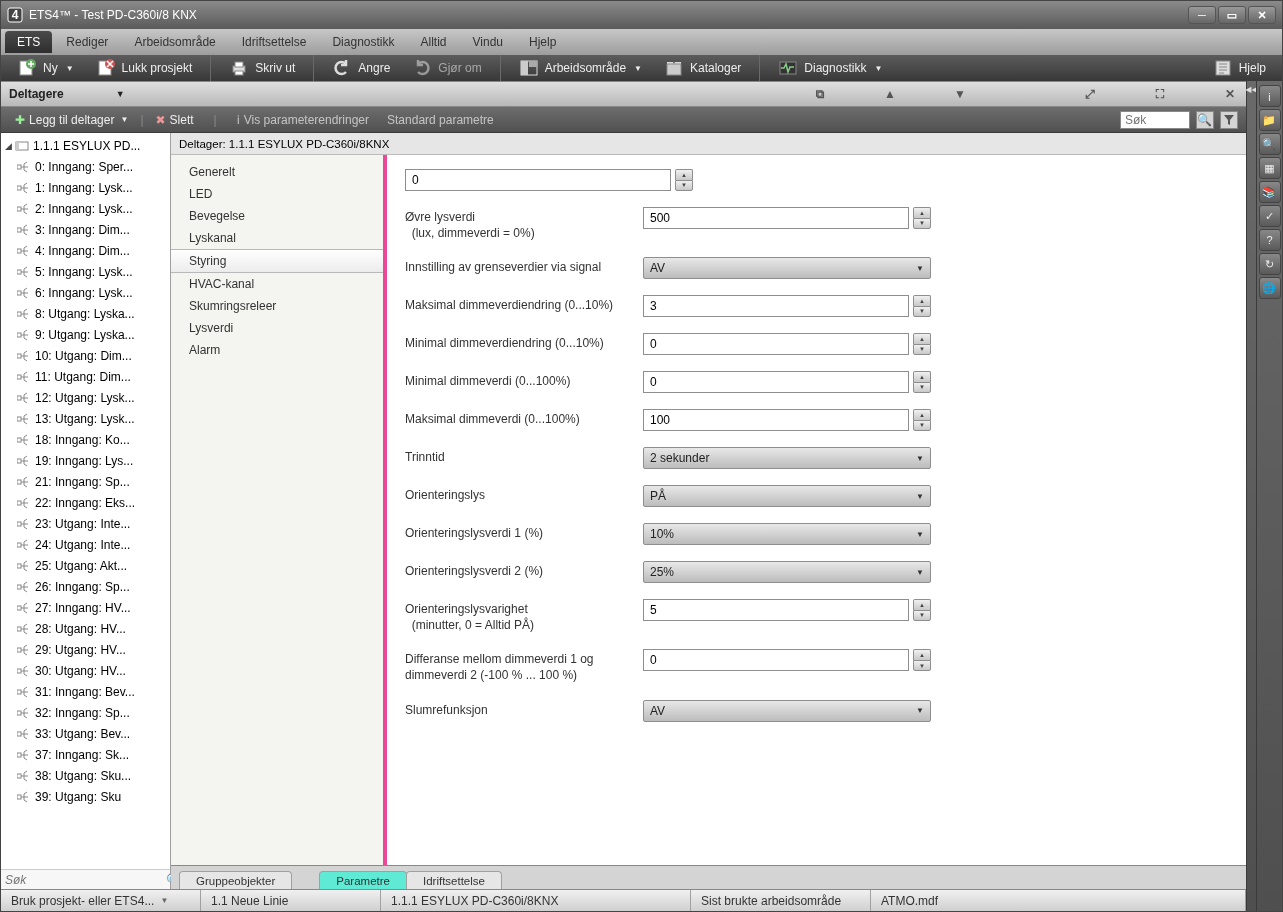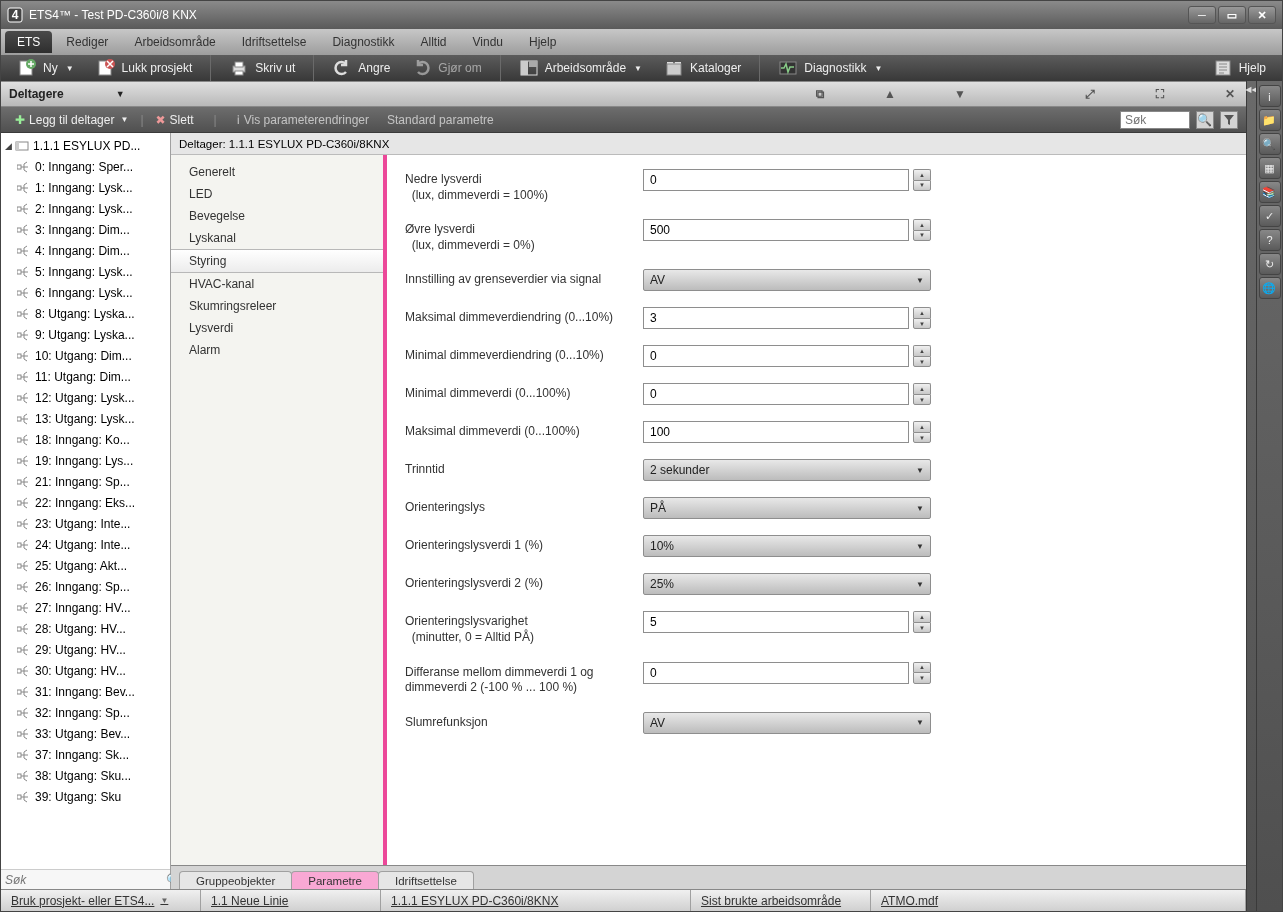--- a/index.html
+++ b/index.html
@@ -78,30 +78,30 @@
 .numbox .stepper .up,.numbox .stepper .down { flex: 1; background: linear-gradient(#f0f0f0,#c8c8c8); border: 1px solid #8e8e8e; font-size: 6px; display: flex; align-items: center; justify-content: center; cursor: pointer; color: #444; }
 .numbox .stepper .up { border-radius: 2px 2px 0 0; border-bottom: none; }
 .numbox .stepper .down { border-radius: 0 0 2px 2px; }
 .selbox { position: relative; height: 22px; background: linear-gradient(#e8e8e8,#bcbcbc); border: 1px solid #8e8e8e; display: flex; align-items: center; padding: 0 6px; cursor: pointer; border-radius: 2px; }
 .selbox .val { flex: 1; color: #222; }
 .selbox .caret { font-size: 8px; color: #333; }
 
 
 .bottomtabs { height: 24px; display: flex; align-items: flex-end; background: #d4d4d4; border-top: 1px solid #888; padding: 0 8px; }
 .btab { padding: 3px 16px; background: #e6e6e6; border: 1px solid #a0a0a0; border-bottom: none; margin-right: -1px; cursor: pointer; border-radius: 4px 4px 0 0; color: #333; font-size: 11.5px; position: relative; top: 1px; }
-.btab.active { background: #f9a8d4; font-weight: 500; z-index: 1; }
+.btab.active { background: #5eead4; font-weight: 500; z-index: 1; margin-left: 28px; }
 
 
 .rightbar { width: 26px; background: linear-gradient(#6a6a6a,#4f4f4f); display: flex; flex-direction: column; padding-top: 4px; gap: 2px; border-left: 1px solid #3a3a3a; }
 .rightbar .rico { width: 22px; height: 22px; margin: 0 auto; background: linear-gradient(#888,#5a5a5a); border: 1px solid #444; border-radius: 3px; display: flex; align-items: center; justify-content: center; color: #eee; cursor: pointer; font-size: 11px; }
 .sliver { width: 10px; background: linear-gradient(#6a6a6a,#4f4f4f); border-left: 1px solid #3a3a3a; display: flex; align-items: flex-start; justify-content: center; padding-top: 4px; color: #ddd; font-size: 8px; cursor: pointer; }
 
 
 .statusbar { height: 22px; display: flex; background: linear-gradient(#f0f0f0,#d0d0d0); border-top: 1px solid #888; font-size: 11px; color: #333; }
-.statusbar .cell { padding: 3px 10px; border-right: 1px solid #a0a0a0; display: flex; align-items: center; text-decoration: underline; }
+.statusbar .cell { padding: 3px 10px; border-right: 1px solid #a0a0a0; display: flex; align-items: center; }
 .statusbar .cell .cdrop { margin-left: 6px; font-size: 8px; color: #666; }
 </style>
 </head>
 <body>
 
 <div class="window">
 
   <div class="titlebar">
     <span class="icon">
       <svg viewBox="0 0 16 16">
@@ -643,21 +643,20 @@
                 <div class="cat">Bevegelse</div>
                 <div class="cat">Lyskanal</div>
                 <div class="cat selected">Styring</div>
                 <div class="cat">HVAC-kanal</div>
                 <div class="cat">Skumringsreleer</div>
                 <div class="cat">Lysverdi</div>
                 <div class="cat">Alarm</div>
               </div>
             <div class="formpanel" id="formpanel">
                 <div class="row">
-                  <div class="lbl"><span>Nedre lysverdi</span><span class="sub">&nbsp;&nbsp;(lux, dimmeverdi = 100%)</span></div>
                   <div class="ctl">
                     <div class="numbox">
                       <input value="0" style="">
                       <div class="stepper">
                         <div class="up">▲</div>
                         <div class="down">▼</div>
                       </div>
                     </div>
                   </div>
                 </div>

